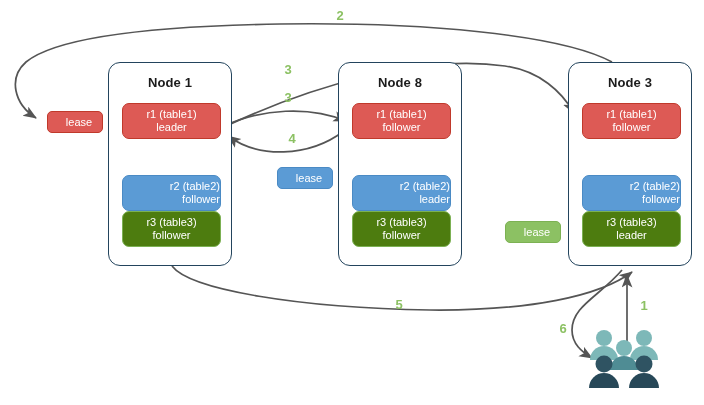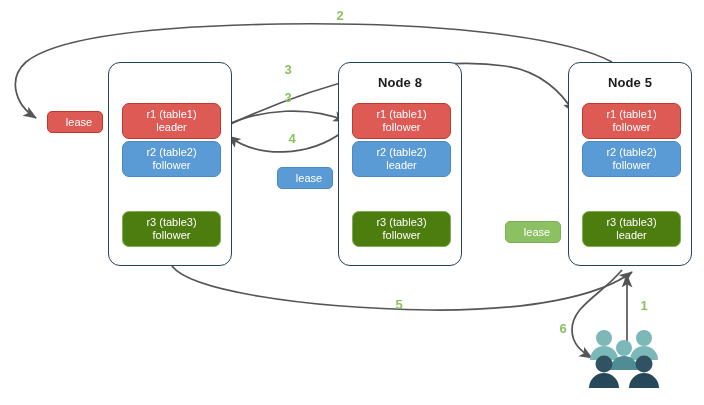--- a/index.html
+++ b/index.html
@@ -59,21 +59,21 @@
     display: flex;
     flex-direction: column;
     align-items: center;
     justify-content: center;
   }
   .replica .ln { display: block; }
   .r-red   { background: #dd5a55; border: 1.6px solid #c0392b; }
   .r-blue  { background: #5b9bd5; border: 1.6px solid #4a8ac4; }
   .r-green { background: #4d7c0f; border: 1.6px solid #7cb153; }
   .rp0 { top: 40px; }
-  .rp1 { top: 78px; }
+  .rp1 { top: 112px; align-items: flex-end; }
   .rp2 { top: 148px; }
 
   .lease {
     position: absolute;
     box-sizing: border-box;
     width: 56px;
     height: 22px;
     border-radius: 5px;
     color: #ffffff;
     font-size: 11px;
@@ -122,20 +122,21 @@
     <path d="M 344 131 C 308 158, 258 158, 228 136" fill="none" stroke="#555555" stroke-width="1.7" marker-end="url(#ah)"></path>
 
     <path d="M 172 266 C 190 290, 300 308, 430 310 C 530 311, 600 296, 632 272" fill="none" stroke="#555555" stroke-width="1.7" marker-end="url(#ah)"></path>
 
     <path d="M 627 348 L 627 275" fill="none" stroke="#555555" stroke-width="1.7" marker-end="url(#ah)"></path>
 
     <path d="M 622 270 C 600 296, 572 306, 572 330 C 572 344, 582 352, 592 358" fill="none" stroke="#555555" stroke-width="1.7" marker-end="url(#ah)"></path>
   </svg>
 
   <div class="node" style="left:108px; top:62px;">
+    <div class="node-title">Node 1</div>
     <div class="replica r-red rp0">
       <span class="ln">r1 (table1)</span>
       <span class="ln">leader</span>
     </div>
     <div class="replica r-blue rp1">
       <span class="ln">r2 (table2)</span>
       <span class="ln">follower</span>
     </div>
     <div class="replica r-green rp2">
       <span class="ln">r3 (table3)</span>
@@ -153,21 +154,21 @@
       <span class="ln">r2 (table2)</span>
       <span class="ln">leader</span>
     </div>
     <div class="replica r-green rp2">
       <span class="ln">r3 (table3)</span>
       <span class="ln">follower</span>
     </div>
   </div>
 
   <div class="node" style="left:568px; top:62px;">
-    <div class="node-title">Node 5</div>
+    <div class="node-title">Node 3</div>
     <div class="replica r-red rp0">
       <span class="ln">r1 (table1)</span>
       <span class="ln">follower</span>
     </div>
     <div class="replica r-blue rp1">
       <span class="ln">r2 (table2)</span>
       <span class="ln">follower</span>
     </div>
     <div class="replica r-green rp2">
       <span class="ln">r3 (table3)</span>

